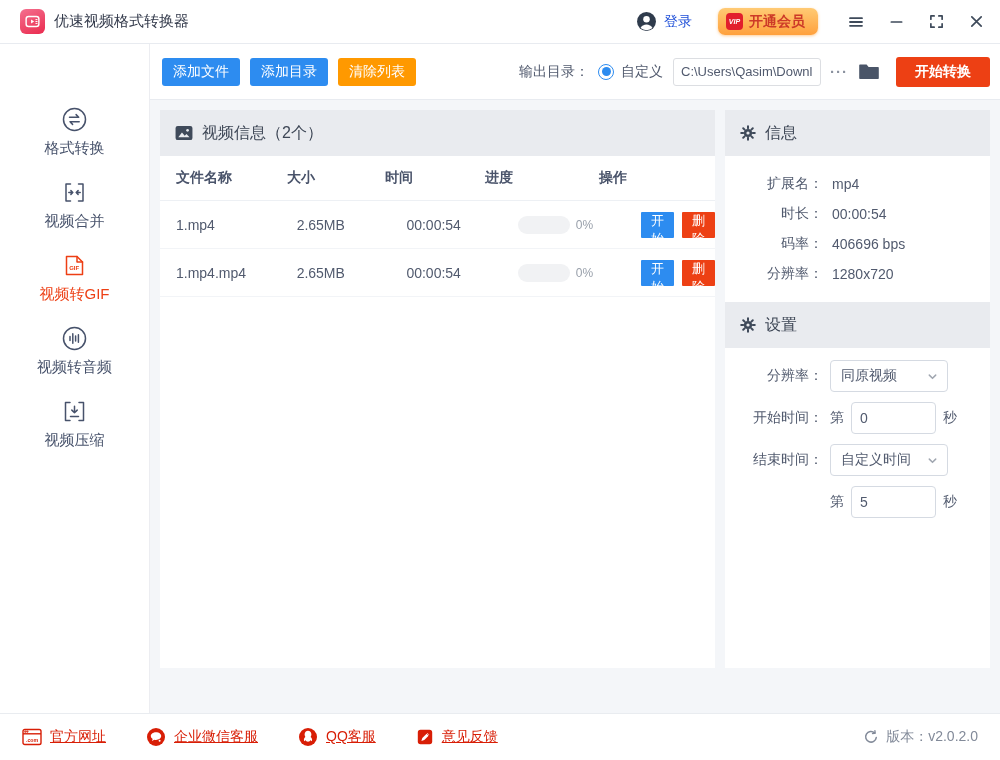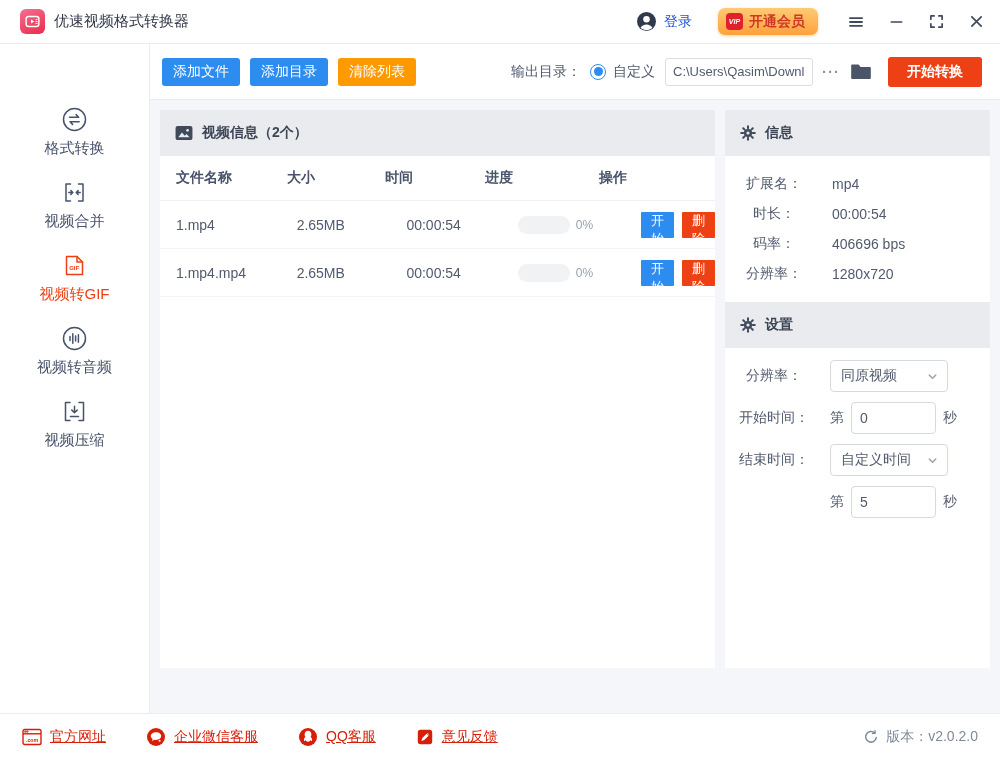--- a/index.html
+++ b/index.html
@@ -38,21 +38,21 @@
     padding-top:62px; display:flex; flex-direction:column; align-items:center; gap:21px; }
   .side-item { display:flex; flex-direction:column; align-items:center; gap:6px;
     color:#47526b; font-size:15px; cursor:pointer; }
   .side-item svg { width:27px; height:27px; display:block; }
   .side-item.active { color:#ed3f14; }
 
   .content { flex:1; min-width:0; display:flex; flex-direction:column; background:#f4f6f9; }
 
   
   .toolbar { height:56px; flex:none; background:#fff; border-bottom:1px solid #e8ebf0;
-    display:flex; align-items:center; padding:0 18px 0 12px; }
+    display:flex; align-items:center; padding:0 10px 0 12px; }
   .btn { border:none; border-radius:3px; color:#fff; font-size:14px; height:28px;
     padding:0 11px; cursor:pointer; font-family:inherit; margin-right:10px; }
   .btn-blue { background:#2d8cf0; }
   .btn-orange { background:#ff9900; }
   .out-label { margin-left:auto; color:#515a6e; }
   .radio { width:16px; height:16px; border:1px solid #2d8cf0; border-radius:50%;
     background:#fff; position:relative; margin-left:9px; flex:none; cursor:pointer; }
   .radio::after { content:""; position:absolute; inset:2.5px; border-radius:50%; background:#2d8cf0; }
   .radio-label { margin-left:7px; color:#515a6e; }
   .path-input { margin-left:10px; width:148px; height:28px; border:1px solid #dcdee2;
@@ -61,40 +61,40 @@
   .ellipsis-btn { margin-left:9px; color:#8a919f; font-size:15px; font-weight:bold;
     letter-spacing:1px; cursor:pointer; user-select:none; }
   .folder-btn { margin-left:11px; color:#4a5568; cursor:pointer; display:flex; }
   .start-convert { margin-left:17px; margin-right:0; background:#ed4014; height:30px;
     padding:0 19px; font-weight:bold; }
 
   
   .panels { flex:1; display:flex; gap:10px; padding:10px; align-items:flex-start; min-height:0; }
   .panel { background:#fff; height:558px; }
   .panel-hd { height:46px; background:#e9ebef; display:flex; align-items:center;
-    padding:0 15px; gap:9px; color:#3d4655; font-size:14px; font-weight:700; flex:none; }
+    padding:0 15px; gap:9px; color:#3d4655; font-size:16px; font-weight:400; flex:none; }
   .panel-hd svg { flex:none; color:#3f4a5a; }
 
   .panel-table { flex:1; min-width:0; display:flex; flex-direction:column; }
   .thead { display:flex; align-items:center; height:45px; border-bottom:1px solid #edf0f4;
     font-weight:bold; color:#49536a; padding-left:16px; flex:none; }
   .trow { display:flex; align-items:center; height:48px; border-bottom:1px solid #f2f4f7;
     color:#515a6e; padding-left:16px; flex:none;gap:28px; }
   .c-name { width:111px; } .c-size { width:98px; } .c-time { width:100px; }
   .c-prog { width:114px; display:flex; align-items:center; gap:6px; }
   .c-act  { flex:1; display:flex; align-items:center; gap:8px; }
   .prog-bar { width:52px; height:18px; background:#f1f2f4; border-radius:9px; }
   .prog-text { font-size:12px; color:#99a0ab; }
   .row-btn { border:none; border-radius:1px; color:#fff; font-size:13px; height:26px;
     padding:0 10px; cursor:pointer; font-family:inherit; }
 
   .panel-right { width:265px; flex:none; }
   .info-body { padding:13px 0 13px; }
   .info-row { display:flex; align-items:center; height:30px; font-size:14px; }
-  .f-label { width:98px; flex:none; text-align:center; color:#515a6e; }
+  .f-label { width:98px; flex:none; text-align:right; color:#515a6e; }
   .f-value { margin-left:9px; color:#515a6e; }
   .set-body { padding:12px 0; }
   .set-row { display:flex; align-items:center; margin-bottom:10px; color:#515a6e; }
   .select { margin-left:7px; width:118px; height:32px; border:1px solid #d5dae2; border-radius:4px;
     background:#fff; display:flex; align-items:center; justify-content:space-between;
     padding:0 9px 0 10px; cursor:pointer; }
   .num-input { width:85px; height:32px; border:1px solid #d5dae2; border-radius:4px;
     padding:0 8px; font-size:14px; color:#515a6e; font-family:inherit; outline:none; margin:0 7px; }
   .prefix { margin-left:7px; }
 

